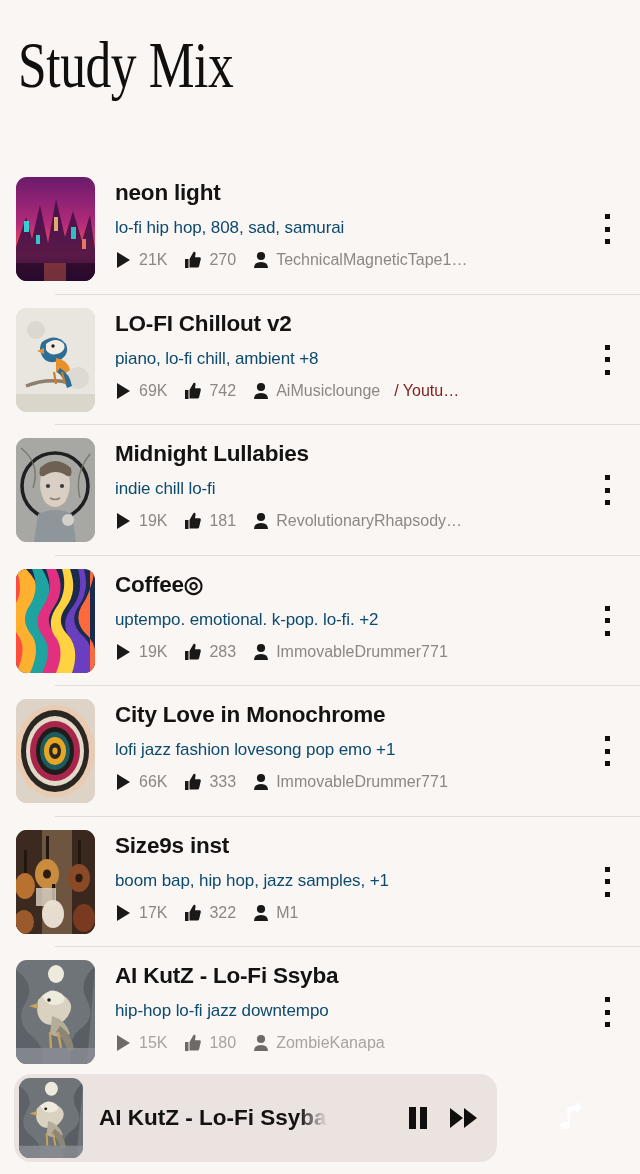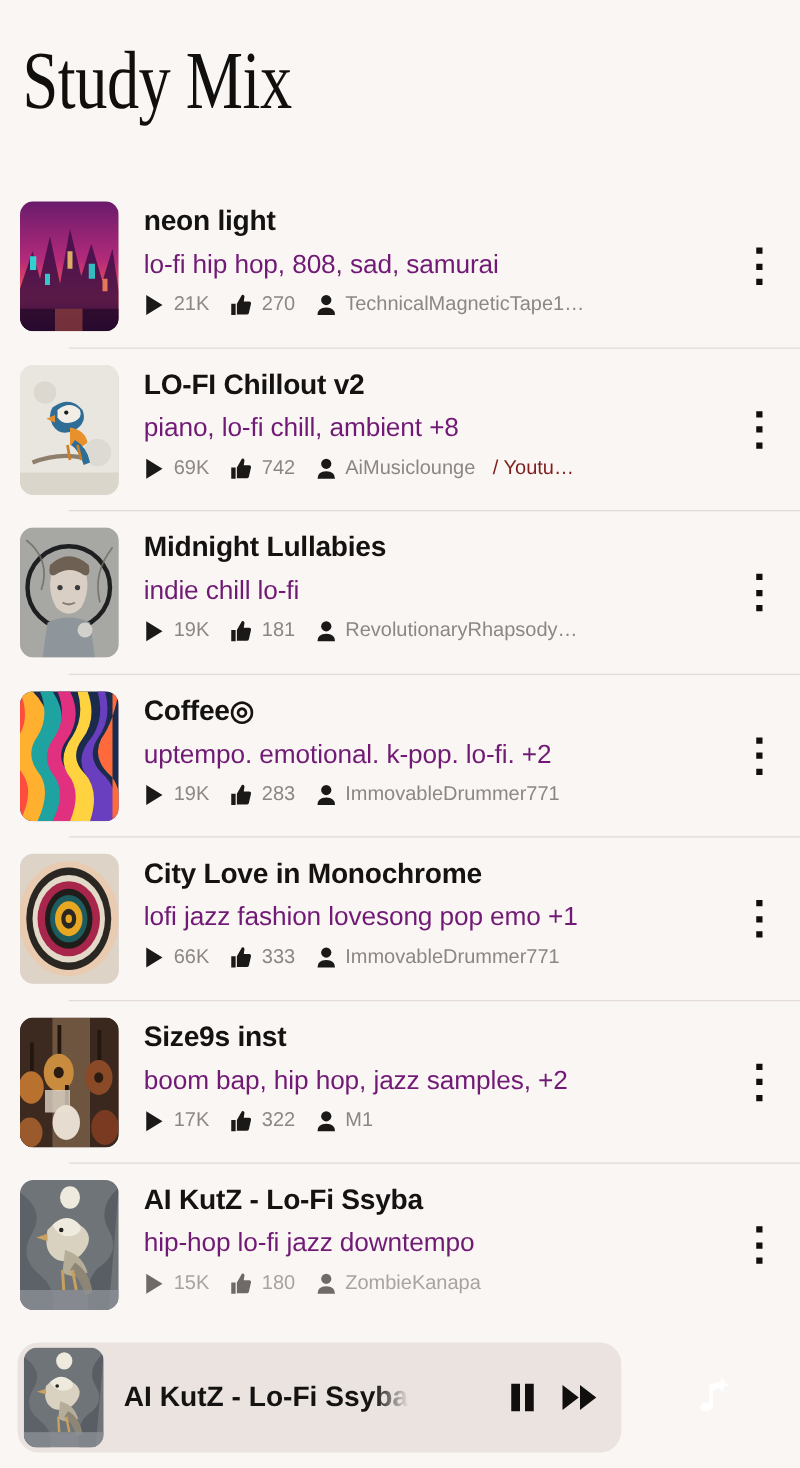--- a/index.html
+++ b/index.html
@@ -31,21 +31,21 @@
     color: #100f0e;
     transform: scaleX(0.78);
     transform-origin: left center;
     white-space: nowrap;
   }
 
   
   .track-list {
     position: absolute;
     left: 0;
-    top: 148px;
+    top: 164px;
     width: 640px;
   }
 
   .track-row {
     position: relative;
     height: 130.5px;
     width: 640px;
   }
 
   .track-row .separator {
@@ -81,23 +81,23 @@
     line-height: 30px;
     font-weight: 700;
     color: #141312;
     letter-spacing: -0.2px;
     white-space: nowrap;
     overflow: hidden;
   }
 
   .track-tags {
     margin-top: 6px;
-    font-size: 21px;
+    font-size: 17px;
     line-height: 28px;
-    color: #701a75;
+    color: #0c4a6e;
     letter-spacing: -0.1px;
     white-space: nowrap;
     overflow: hidden;
   }
 
   .track-stats {
     margin-top: 5px;
     display: flex;
     align-items: center;
     font-size: 16px;
@@ -552,21 +552,21 @@
           <ellipse cx="9" cy="56" rx="10" ry="13" fill="#b8712f"></ellipse>
           <rect x="36" y="54" width="3" height="22" fill="#22170f"></rect>
           <ellipse cx="37" cy="84" rx="11" ry="14" fill="#e6ddd0"></ellipse>
           <ellipse cx="68" cy="88" rx="11" ry="14" fill="#7a3a22"></ellipse>
           <ellipse cx="8" cy="92" rx="10" ry="12" fill="#9a5a2c"></ellipse>
           <rect x="20" y="58" width="20" height="18" fill="#e8e0d2" opacity="0.75"></rect>
         </svg>
       </div>
       <div class="track-body">
         <div class="track-title">Size9s inst</div>
-        <div class="track-tags">boom bap, hip hop, jazz samples, +2</div>
+        <div class="track-tags">boom bap, hip hop, jazz samples, +1</div>
         <div class="track-stats">
           <span class="stat">
             <span class="ico">
                 <svg width="17" height="18" viewBox="0 0 17 18">
                   <path d="M2 1 L15 9 L2 17 Z" fill="currentColor"></path>
                 </svg>
               </span>
             <span class="val">17K</span>
           </span>
           <span class="stat">

